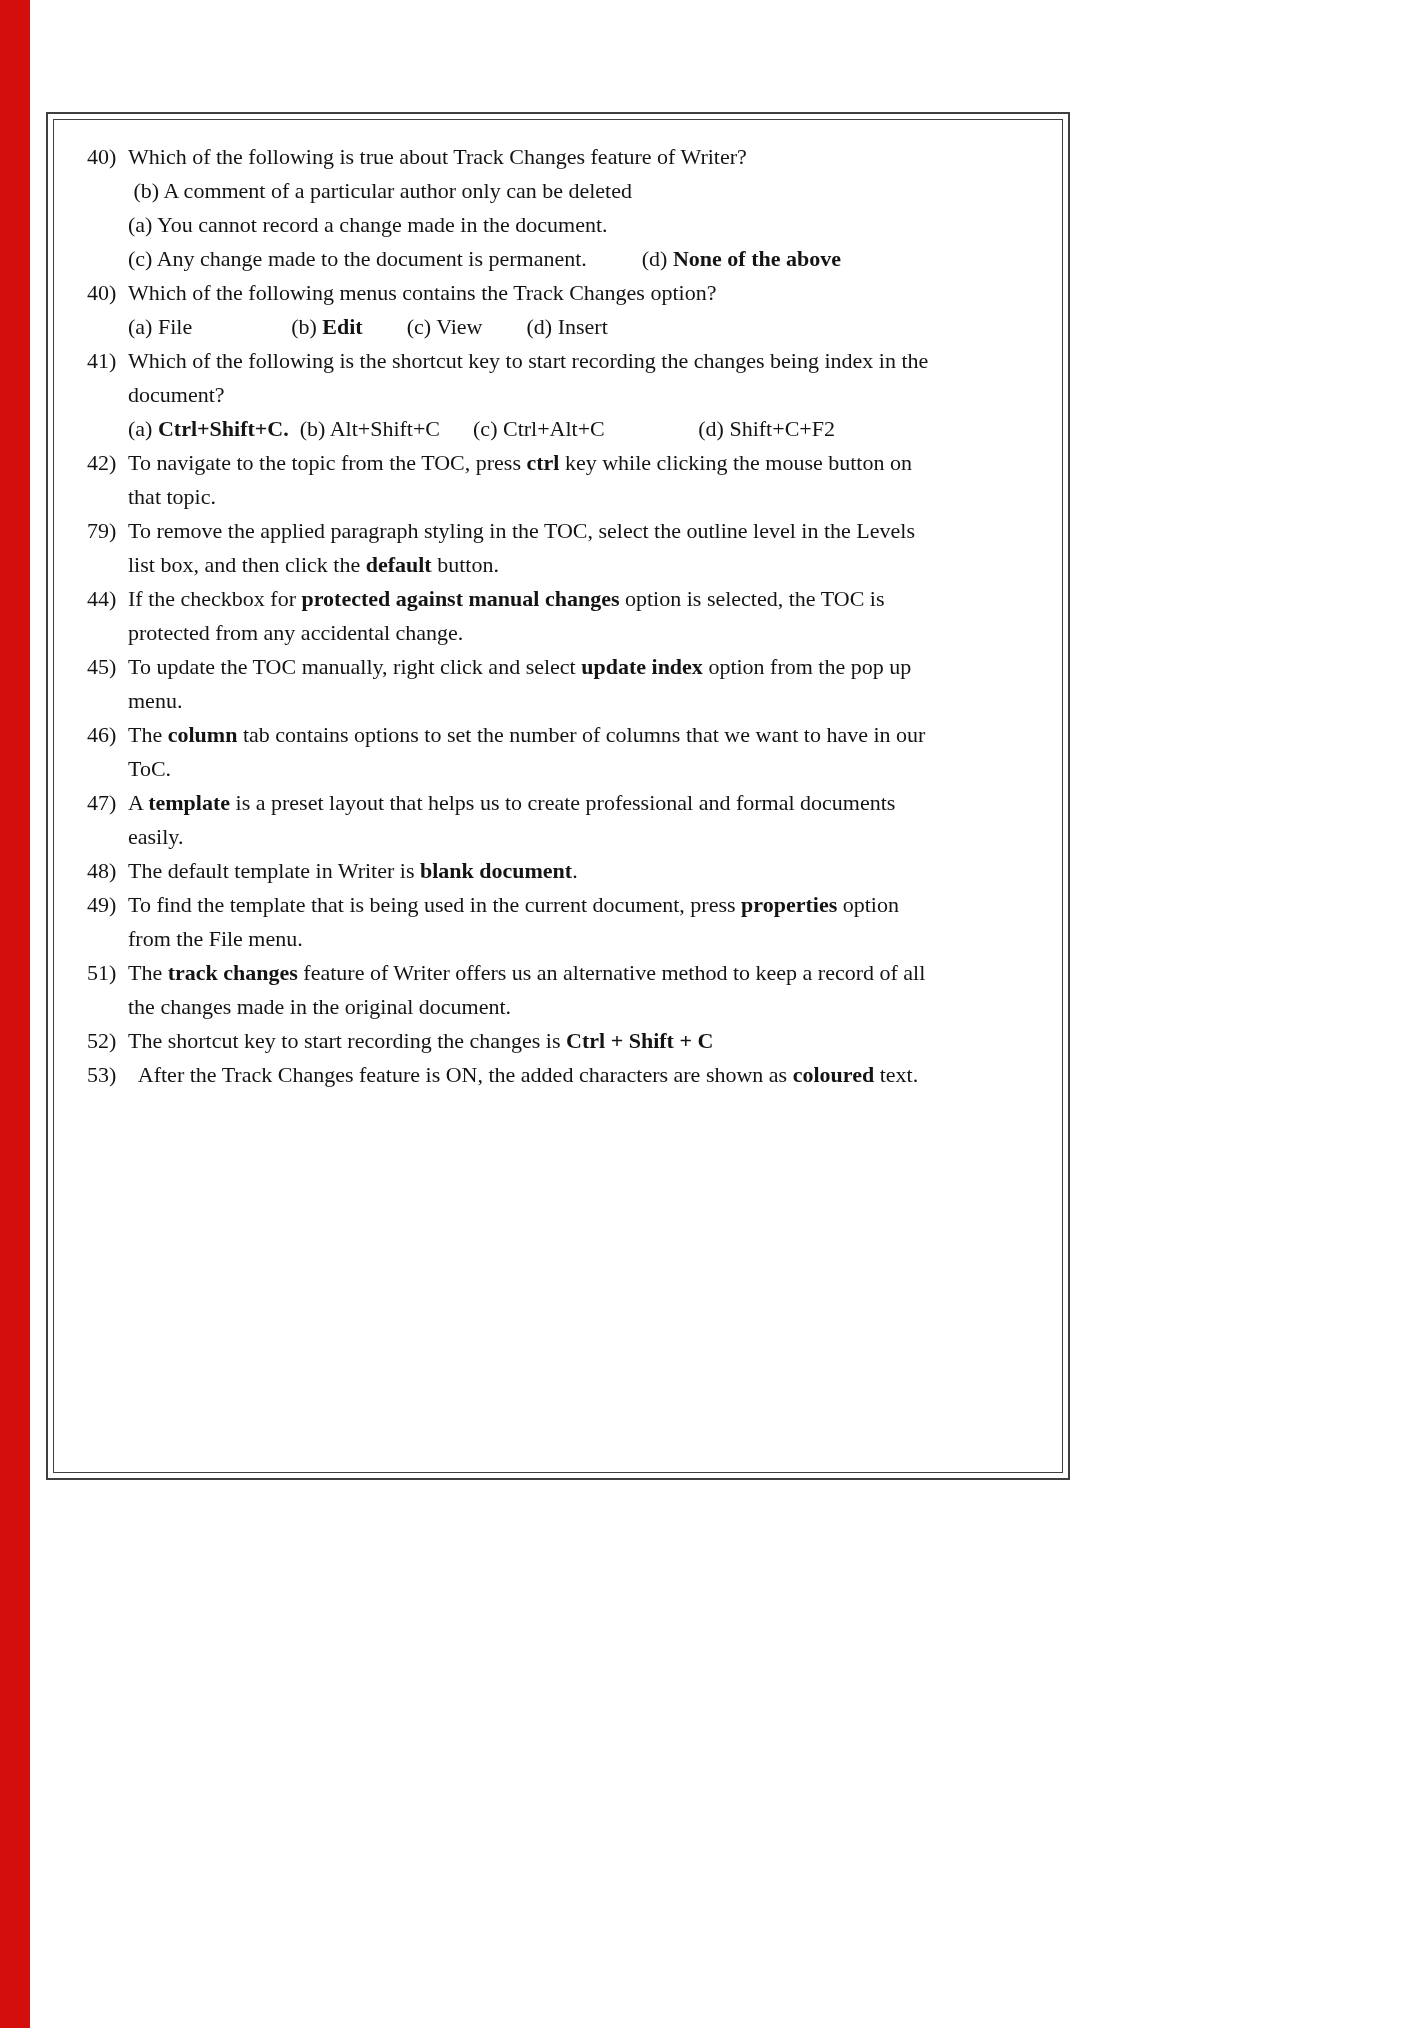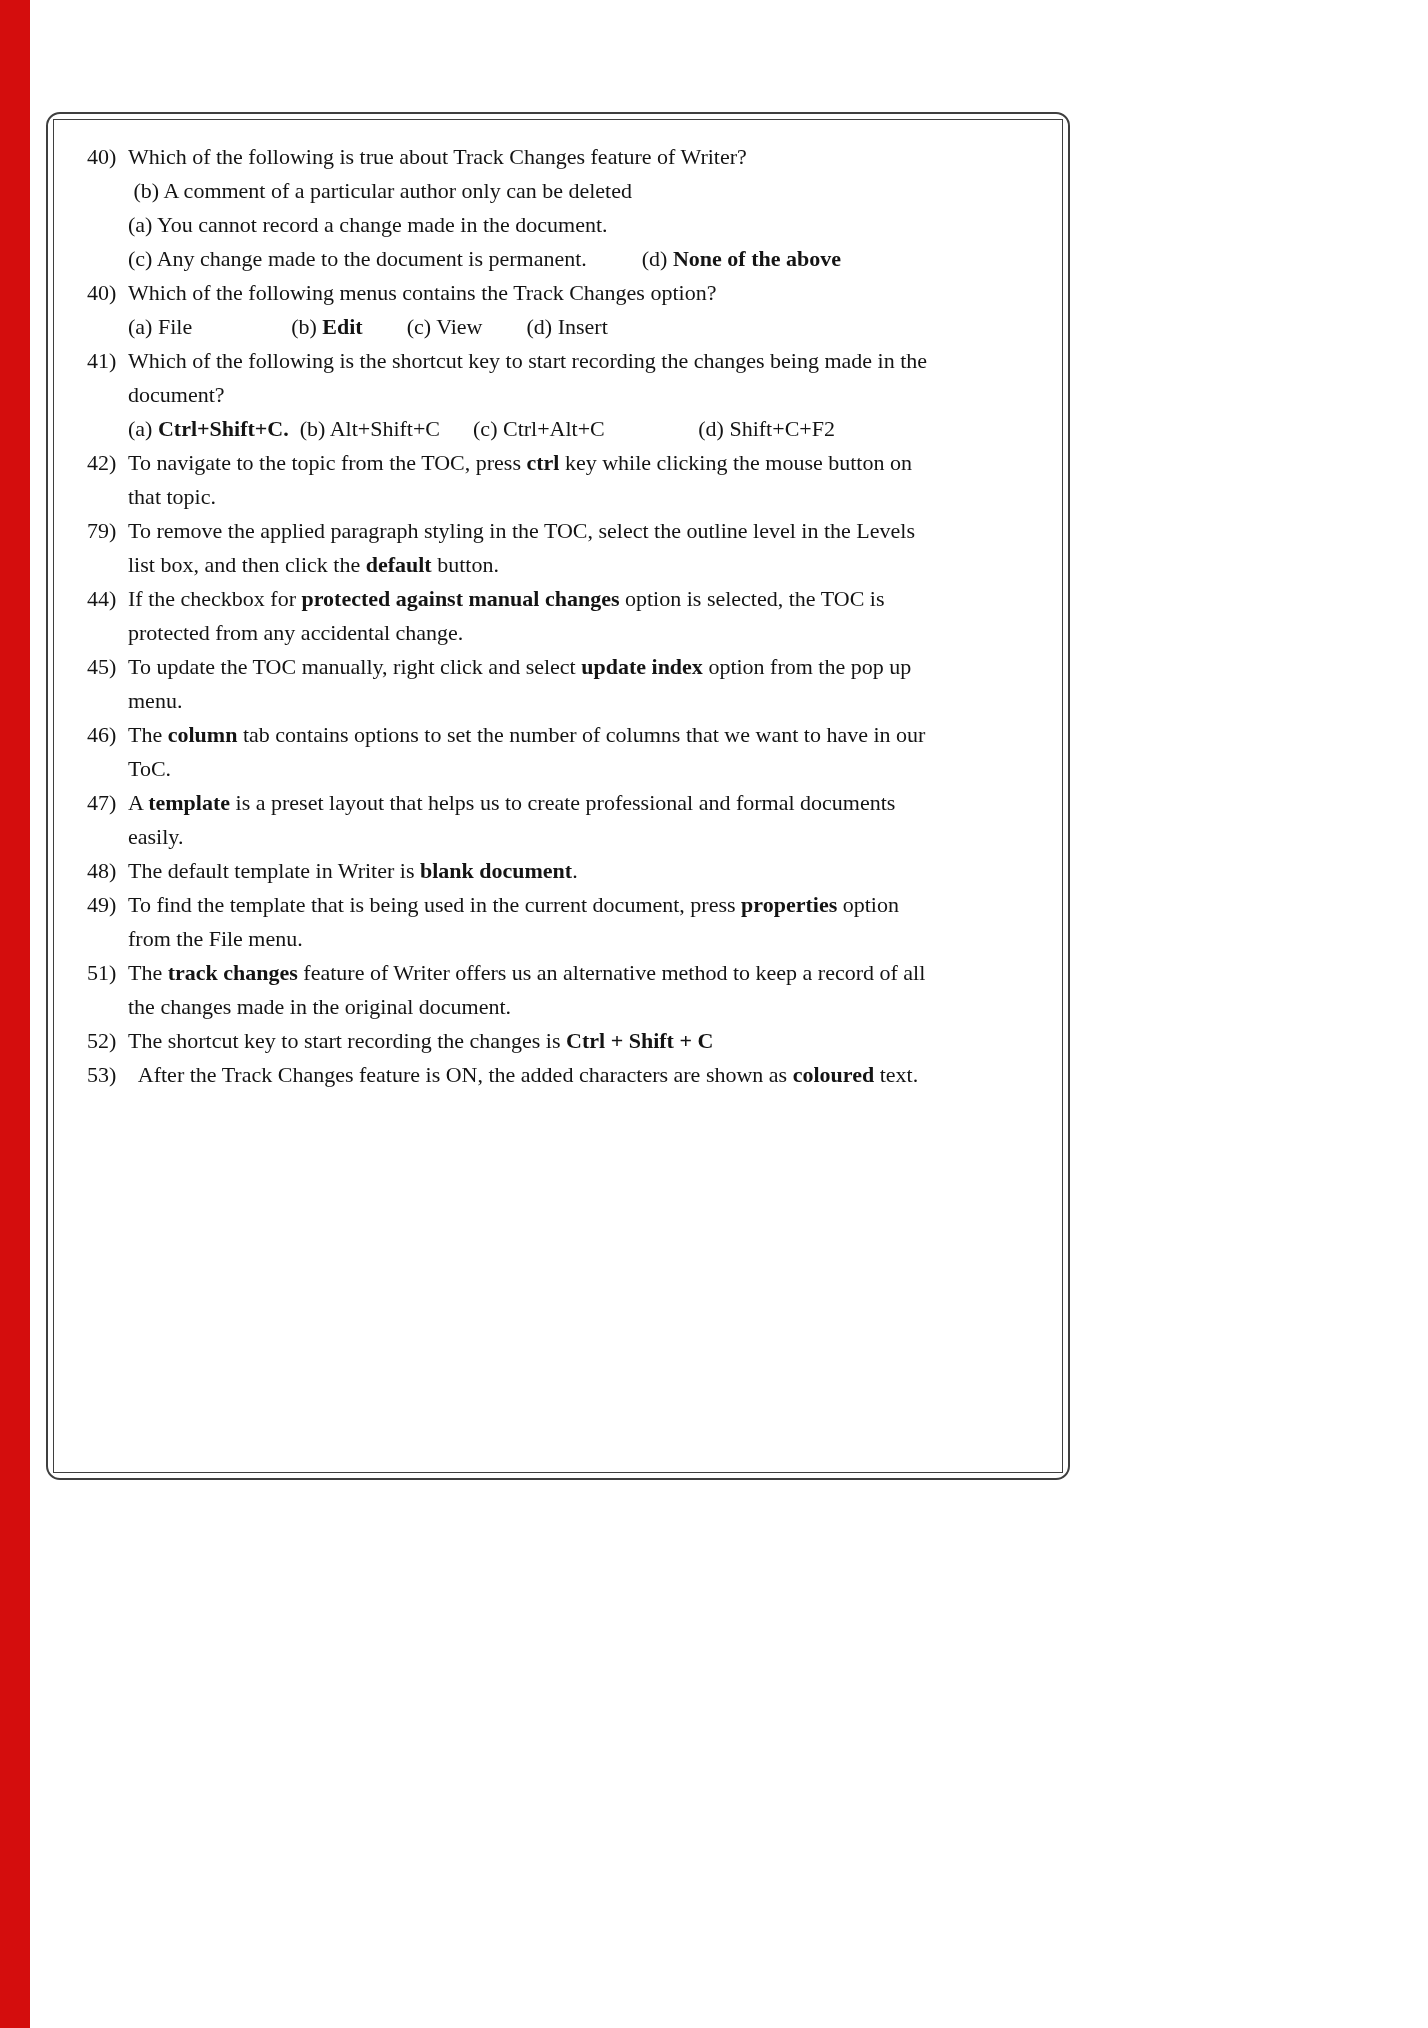--- a/index.html
+++ b/index.html
@@ -59,35 +59,35 @@
   }
   .bold {
     font-weight: bold;
   }
 </style>
 </head>
 <body style="background: rgb(255, 255, 255);">
 
 <div class="page">
   <div class="red-bar" style="background: rgb(212, 13, 13);"></div>
-  <div class="frame-outer" style="border-color: rgb(63, 63, 63); border-radius: 14px;">
+  <div class="frame-outer" style="border-color: rgb(63, 63, 63);">
     <div class="frame-inner" style="border-color: rgb(63, 63, 63);">
       <div class="question-list" style="color: rgb(20, 20, 20);">
           <div class="question">
             <div class="qline first"><span class="qnum">40)</span><span>Which of the following is true about Track Changes feature of Writer?</span></div>
             <div class="qline cont"><span> (b) A comment of a particular author only can be deleted</span></div>
             <div class="qline cont"><span>(a) You cannot record a change made in the document.</span></div>
             <div class="qline cont"><span>(c) Any change made to the document is permanent.          (d) </span><span class="bold">None of the above</span></div>
           </div>
           <div class="question">
             <div class="qline first"><span class="qnum">40)</span><span>Which of the following menus contains the Track Changes option?</span></div>
             <div class="qline cont"><span>(a) File                  (b) </span><span class="bold">Edit</span><span>        (c) View        (d) Insert</span></div>
           </div>
           <div class="question">
-            <div class="qline first"><span class="qnum">41)</span><span>Which of the following is the shortcut key to start recording the changes being made in the</span></div>
+            <div class="qline first"><span class="qnum">41)</span><span>Which of the following is the shortcut key to start recording the changes being index in the</span></div>
             <div class="qline cont"><span>document?</span></div>
             <div class="qline cont"><span>(a) </span><span class="bold">Ctrl+Shift+C.</span><span>  (b) Alt+Shift+C      (c) Ctrl+Alt+C                 (d) Shift+C+F2</span></div>
           </div>
           <div class="question">
             <div class="qline first"><span class="qnum">42)</span><span>To navigate to the topic from the TOC, press </span><span class="bold">ctrl</span><span> key while clicking the mouse button on</span></div>
             <div class="qline cont"><span>that topic.</span></div>
           </div>
           <div class="question">
             <div class="qline first"><span class="qnum">79)</span><span>To remove the applied paragraph styling in the TOC, select the outline level in the Levels</span></div>
             <div class="qline cont"><span>list box, and then click the </span><span class="bold">default</span><span> button.</span></div>

